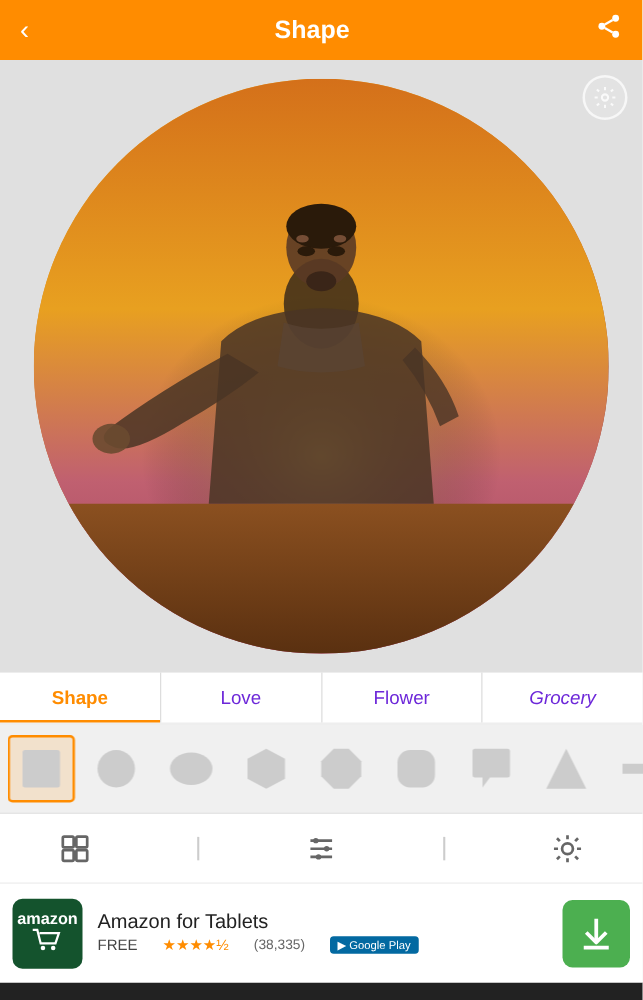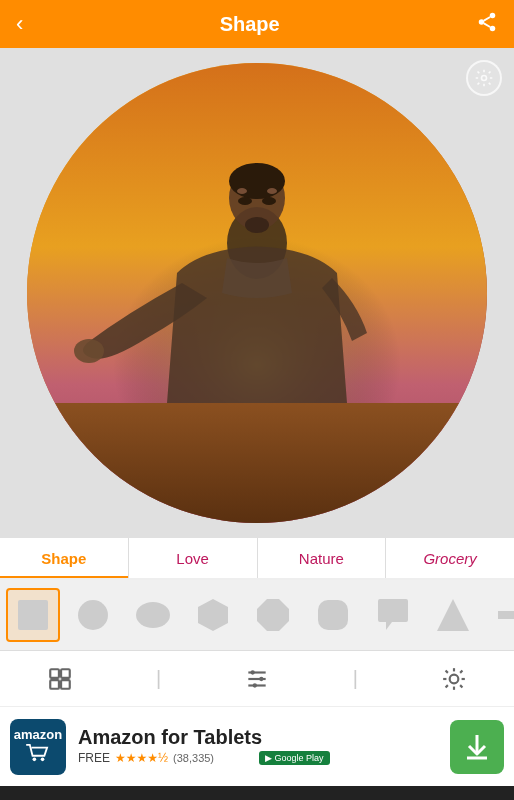--- a/index.html
+++ b/index.html
@@ -95,21 +95,21 @@
       display: flex;
       border-bottom: 2px solid #eee;
       height: 42px;
     }
     .tab-item {
       flex: 1;
       display: flex;
       align-items: center;
       justify-content: center;
       font-size: 15px;
-      color: #be185d;
+      color: #6d28d9;
       cursor: pointer;
       border-right: 1px solid #ddd;
       position: relative;
     }
     .tab-item:last-child { border-right: none; font-style: italic; }
     .tab-item.active {
       color: #FF8C00;
       font-weight: bold;
     }
     .tab-item.active::after {
@@ -177,61 +177,60 @@
       display: flex;
       align-items: center;
       padding: 0 10px;
       gap: 12px;
       border-top: 1px solid #eee;
       position: relative;
     }
     .ad-logo {
       width: 56px;
       height: 56px;
-      background: #0c4a6e;
+      background: #14532d;
       display: flex;
       align-items: center;
       justify-content: center;
       border-radius: 8px;
       flex-shrink: 0;
     }
     .ad-logo-text {
       color: white;
       font-size: 11px;
       font-weight: bold;
       text-align: center;
       line-height: 1.2;
     }
     .ad-content {
       flex: 1;
     }
     .ad-title {
-      font-size: 20px;
-      font-weight: bold;
+      font-size: 16px;
+      font-weight: normal;
       color: #222;
     }
     .ad-subtitle {
       font-size: 12px;
       color: #444;
       display: flex;
       align-items: center;
-      gap: 5px;
+      gap: 20px;
       margin: 2px 0;
     }
     .ad-stars {
       color: #FF8C00;
       font-size: 12px;
     }
     .ad-google-play {
-      background: #15803d;
+      background: #0369a1;
       color: white;
       font-size: 9px;
       padding: 2px 6px;
       border-radius: 3px;
-      margin-left: 40px;
     }
     .ad-desc {
       font-size: 11px;
       color: #555;
     }
     .ad-download {
       width: 54px;
       height: 54px;
       background: #4CAF50;
       display: flex;
@@ -339,21 +338,21 @@
 </div>
 
 <div class="tabs-row">
   <div class="tab-item active">
     <span>Shape</span>
   </div>
   <div class="tab-item">
     <span>Love</span>
   </div>
   <div class="tab-item">
-    <span>Nature</span>
+    <span>Flower</span>
   </div>
   <div class="tab-item">
     <span>Grocery</span>
   </div>
 </div>
 
 <div class="shapes-row">
 
   <div class="shape-item selected">
     <svg viewBox="0 0 38 38">

